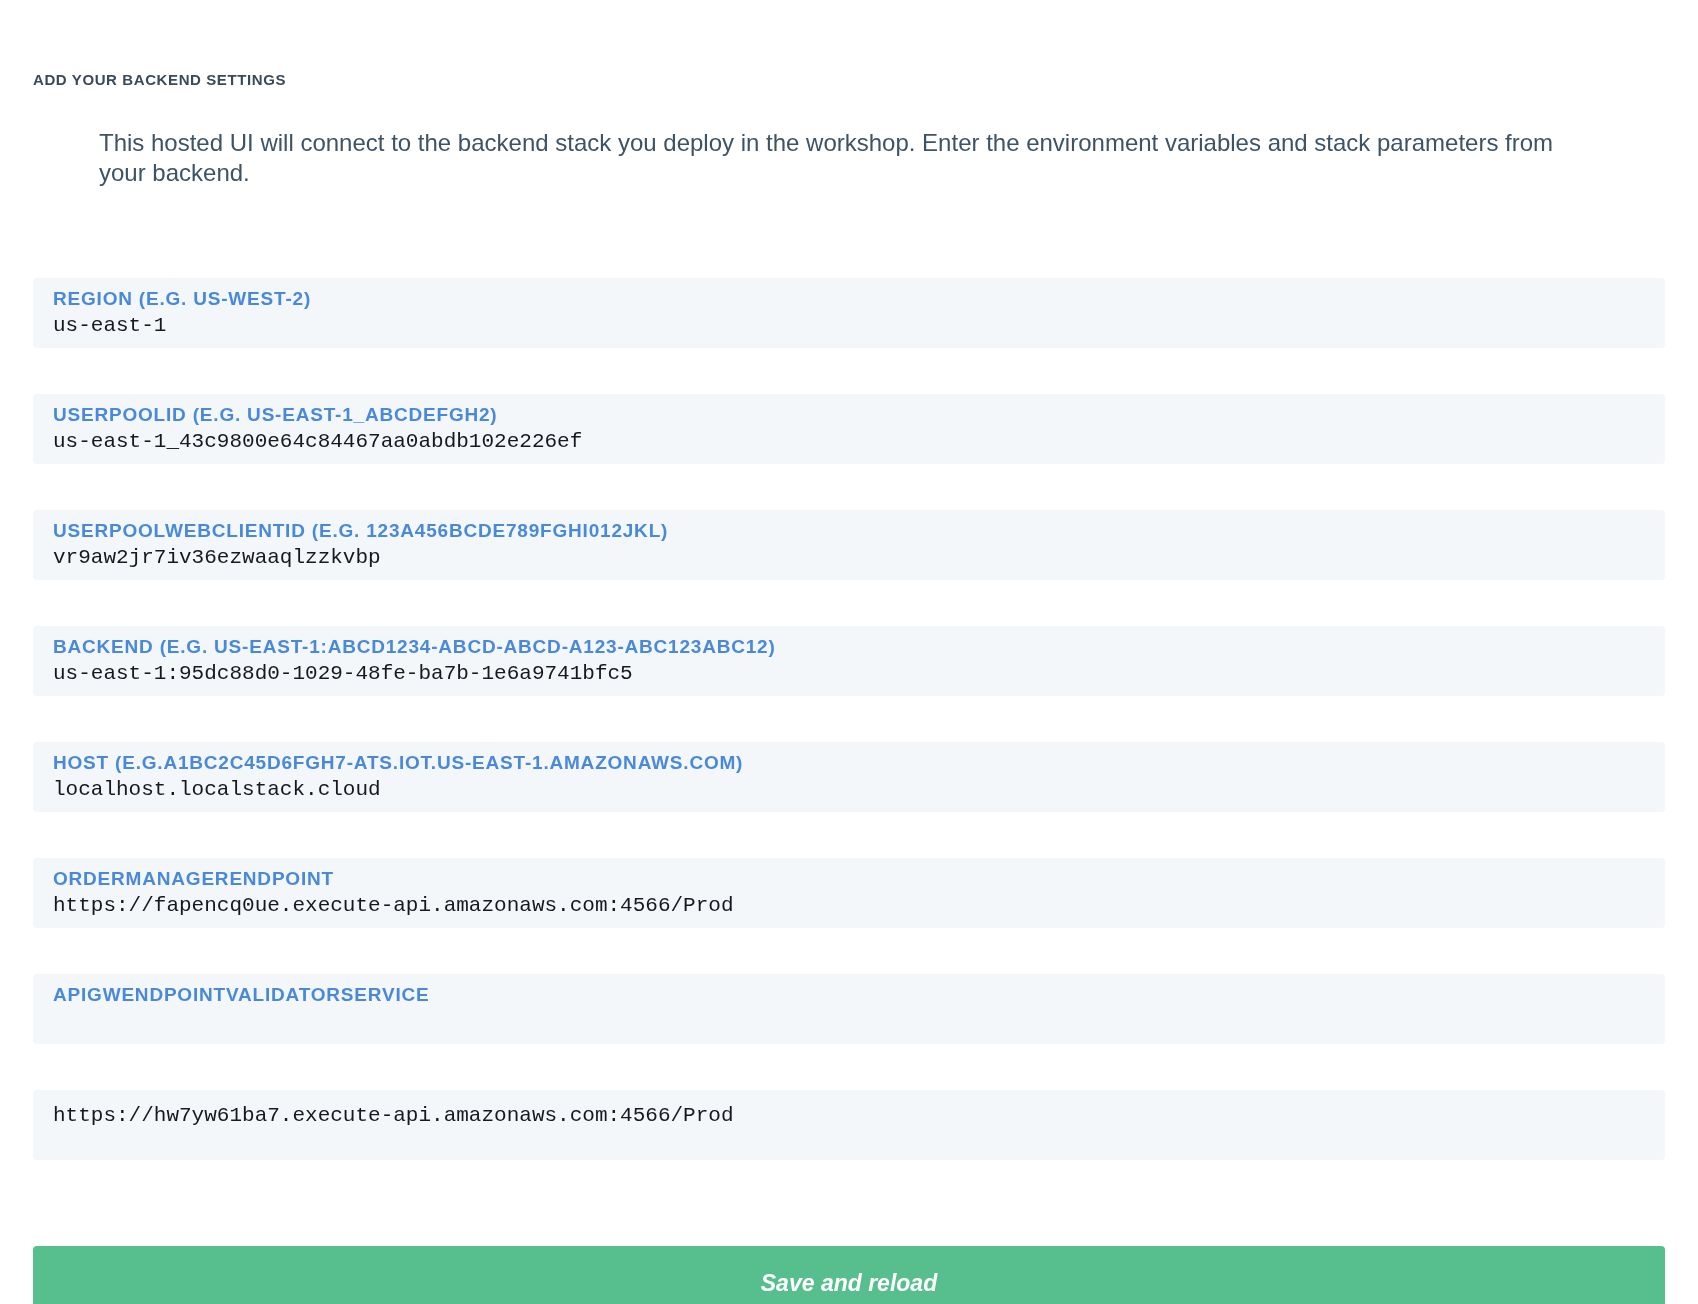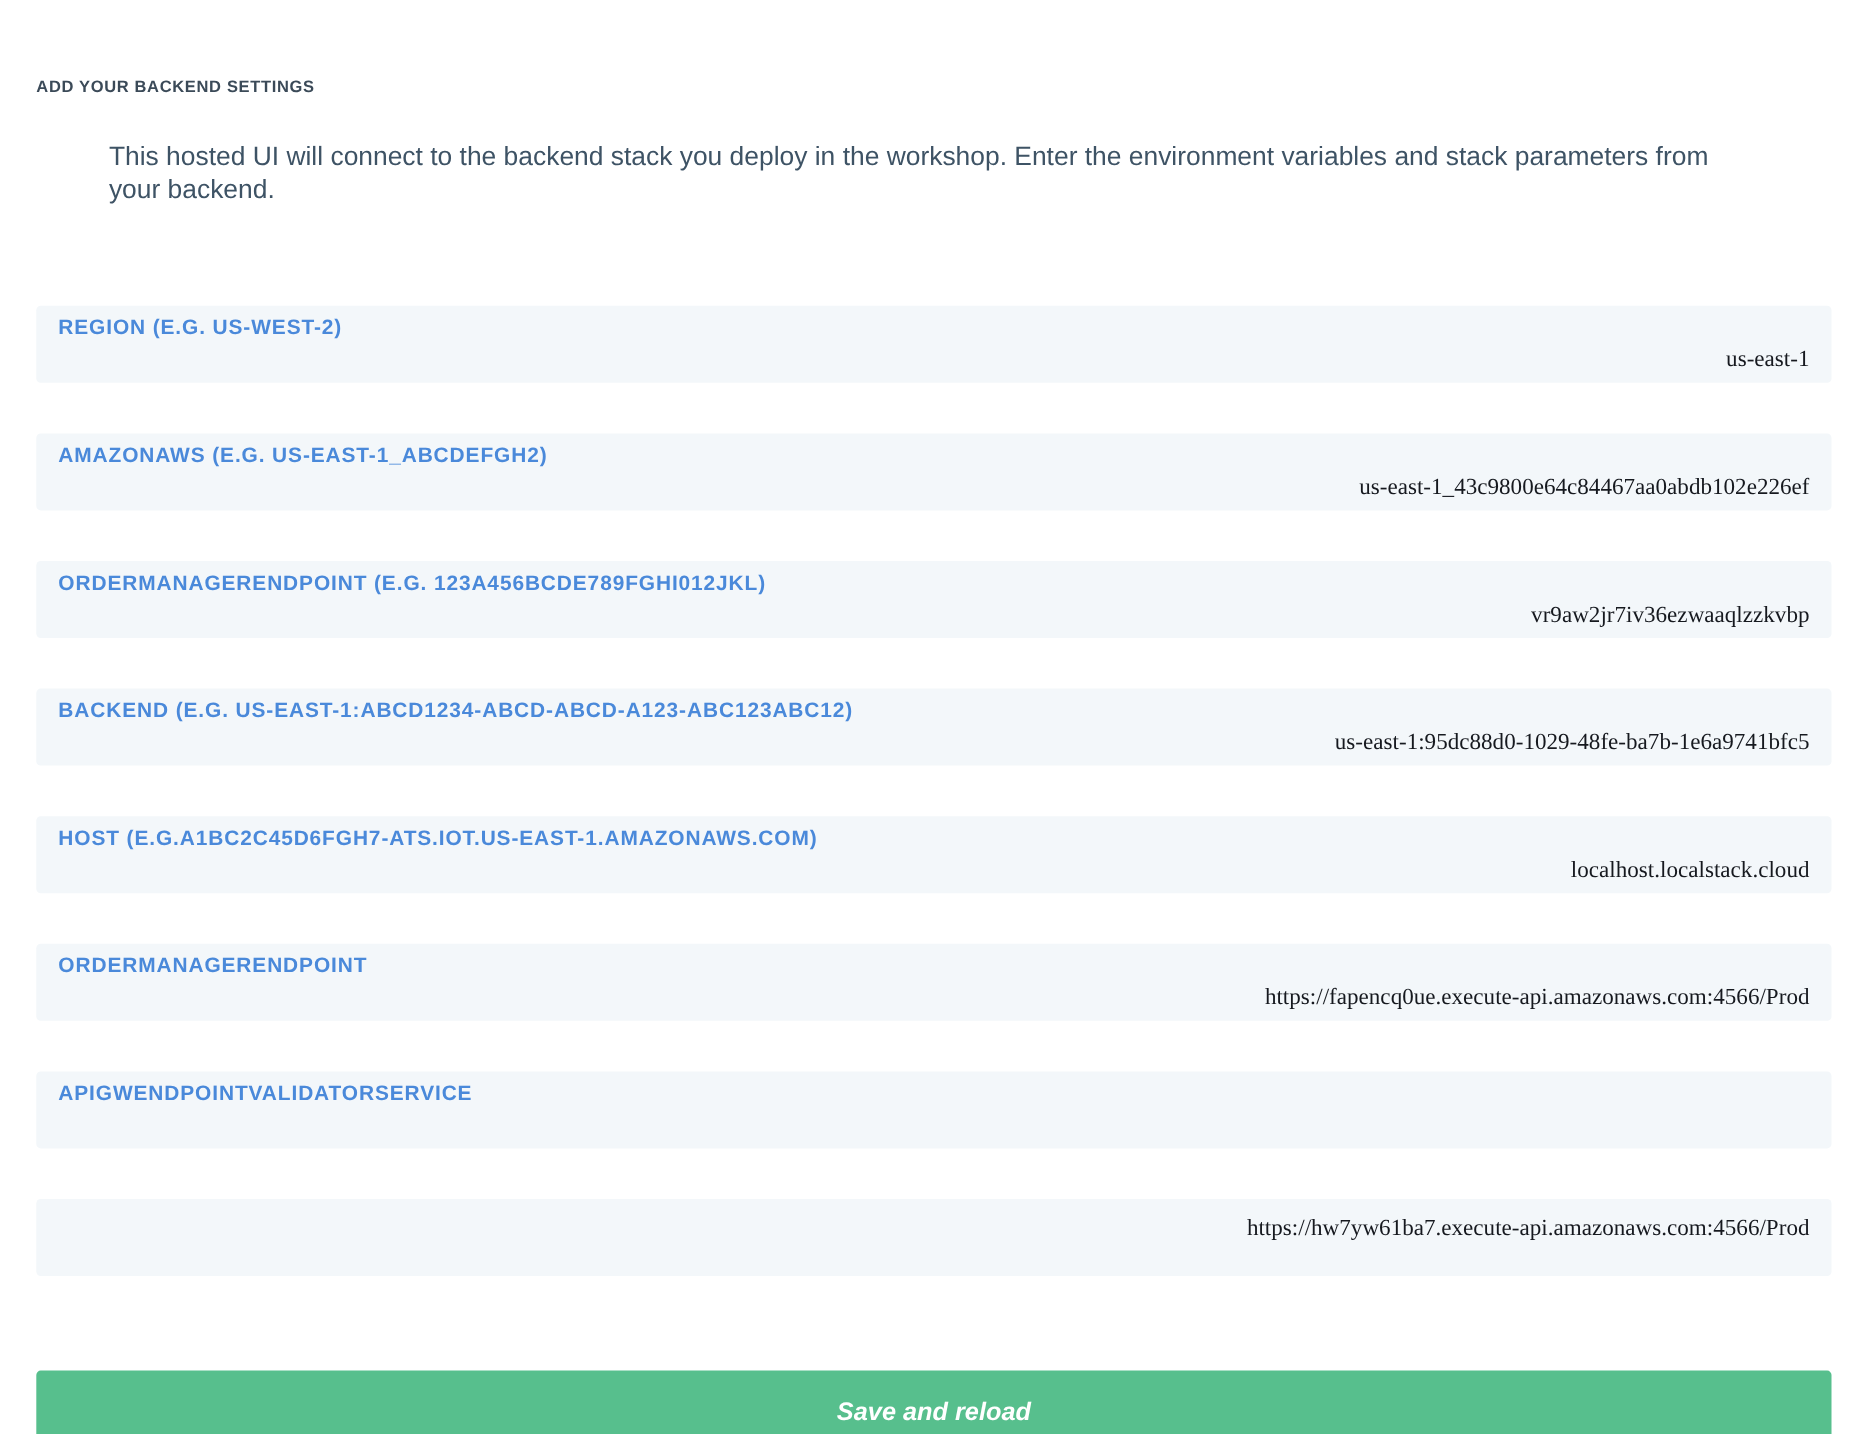--- a/index.html
+++ b/index.html
@@ -59,24 +59,23 @@
     color: var(--label-blue);
   }
   .field-input {
     display: block;
     width: 100%;
     margin-top: 4px;
     padding: 0;
     border: none;
     background: transparent;
     outline: none;
-    font-family: Liberation Serif, serif;
+    font-family: Liberation Mono, monospace;
     font-size: 21px;
     color: var(--value-text);
-    text-align: right;
   }
   .save-button {
     display: block;
     width: 100%;
     margin-top: 86px;
     padding: 0;
     height: 74px;
     border: none;
     border-radius: 4px;
     background: var(--button-bg);
@@ -99,26 +98,26 @@
   <p class="settings-description">This hosted UI will connect to the backend stack you deploy in the workshop. Enter the environment variables and stack parameters from your backend.</p>
 
   <div class="settings-form">
 
     <div class="field">
       <label class="field-label">REGION (E.G. US-WEST-2)</label>
       <input class="field-input" type="text" value="us-east-1" style="">
     </div>
 
     <div class="field">
-      <label class="field-label">AMAZONAWS (E.G. US-EAST-1_ABCDEFGH2)</label>
+      <label class="field-label">USERPOOLID (E.G. US-EAST-1_ABCDEFGH2)</label>
       <input class="field-input" type="text" value="us-east-1_43c9800e64c84467aa0abdb102e226ef" style="">
     </div>
 
     <div class="field">
-      <label class="field-label">ORDERMANAGERENDPOINT (E.G. 123A456BCDE789FGHI012JKL)</label>
+      <label class="field-label">USERPOOLWEBCLIENTID (E.G. 123A456BCDE789FGHI012JKL)</label>
       <input class="field-input" type="text" value="vr9aw2jr7iv36ezwaaqlzzkvbp" style="">
     </div>
 
     <div class="field">
       <label class="field-label">BACKEND (E.G. US-EAST-1:ABCD1234-ABCD-ABCD-A123-ABC123ABC12)</label>
       <input class="field-input" type="text" value="us-east-1:95dc88d0-1029-48fe-ba7b-1e6a9741bfc5" style="">
     </div>
 
     <div class="field">
       <label class="field-label">HOST (E.G.A1BC2C45D6FGH7-ATS.IOT.US-EAST-1.AMAZONAWS.COM)</label>

